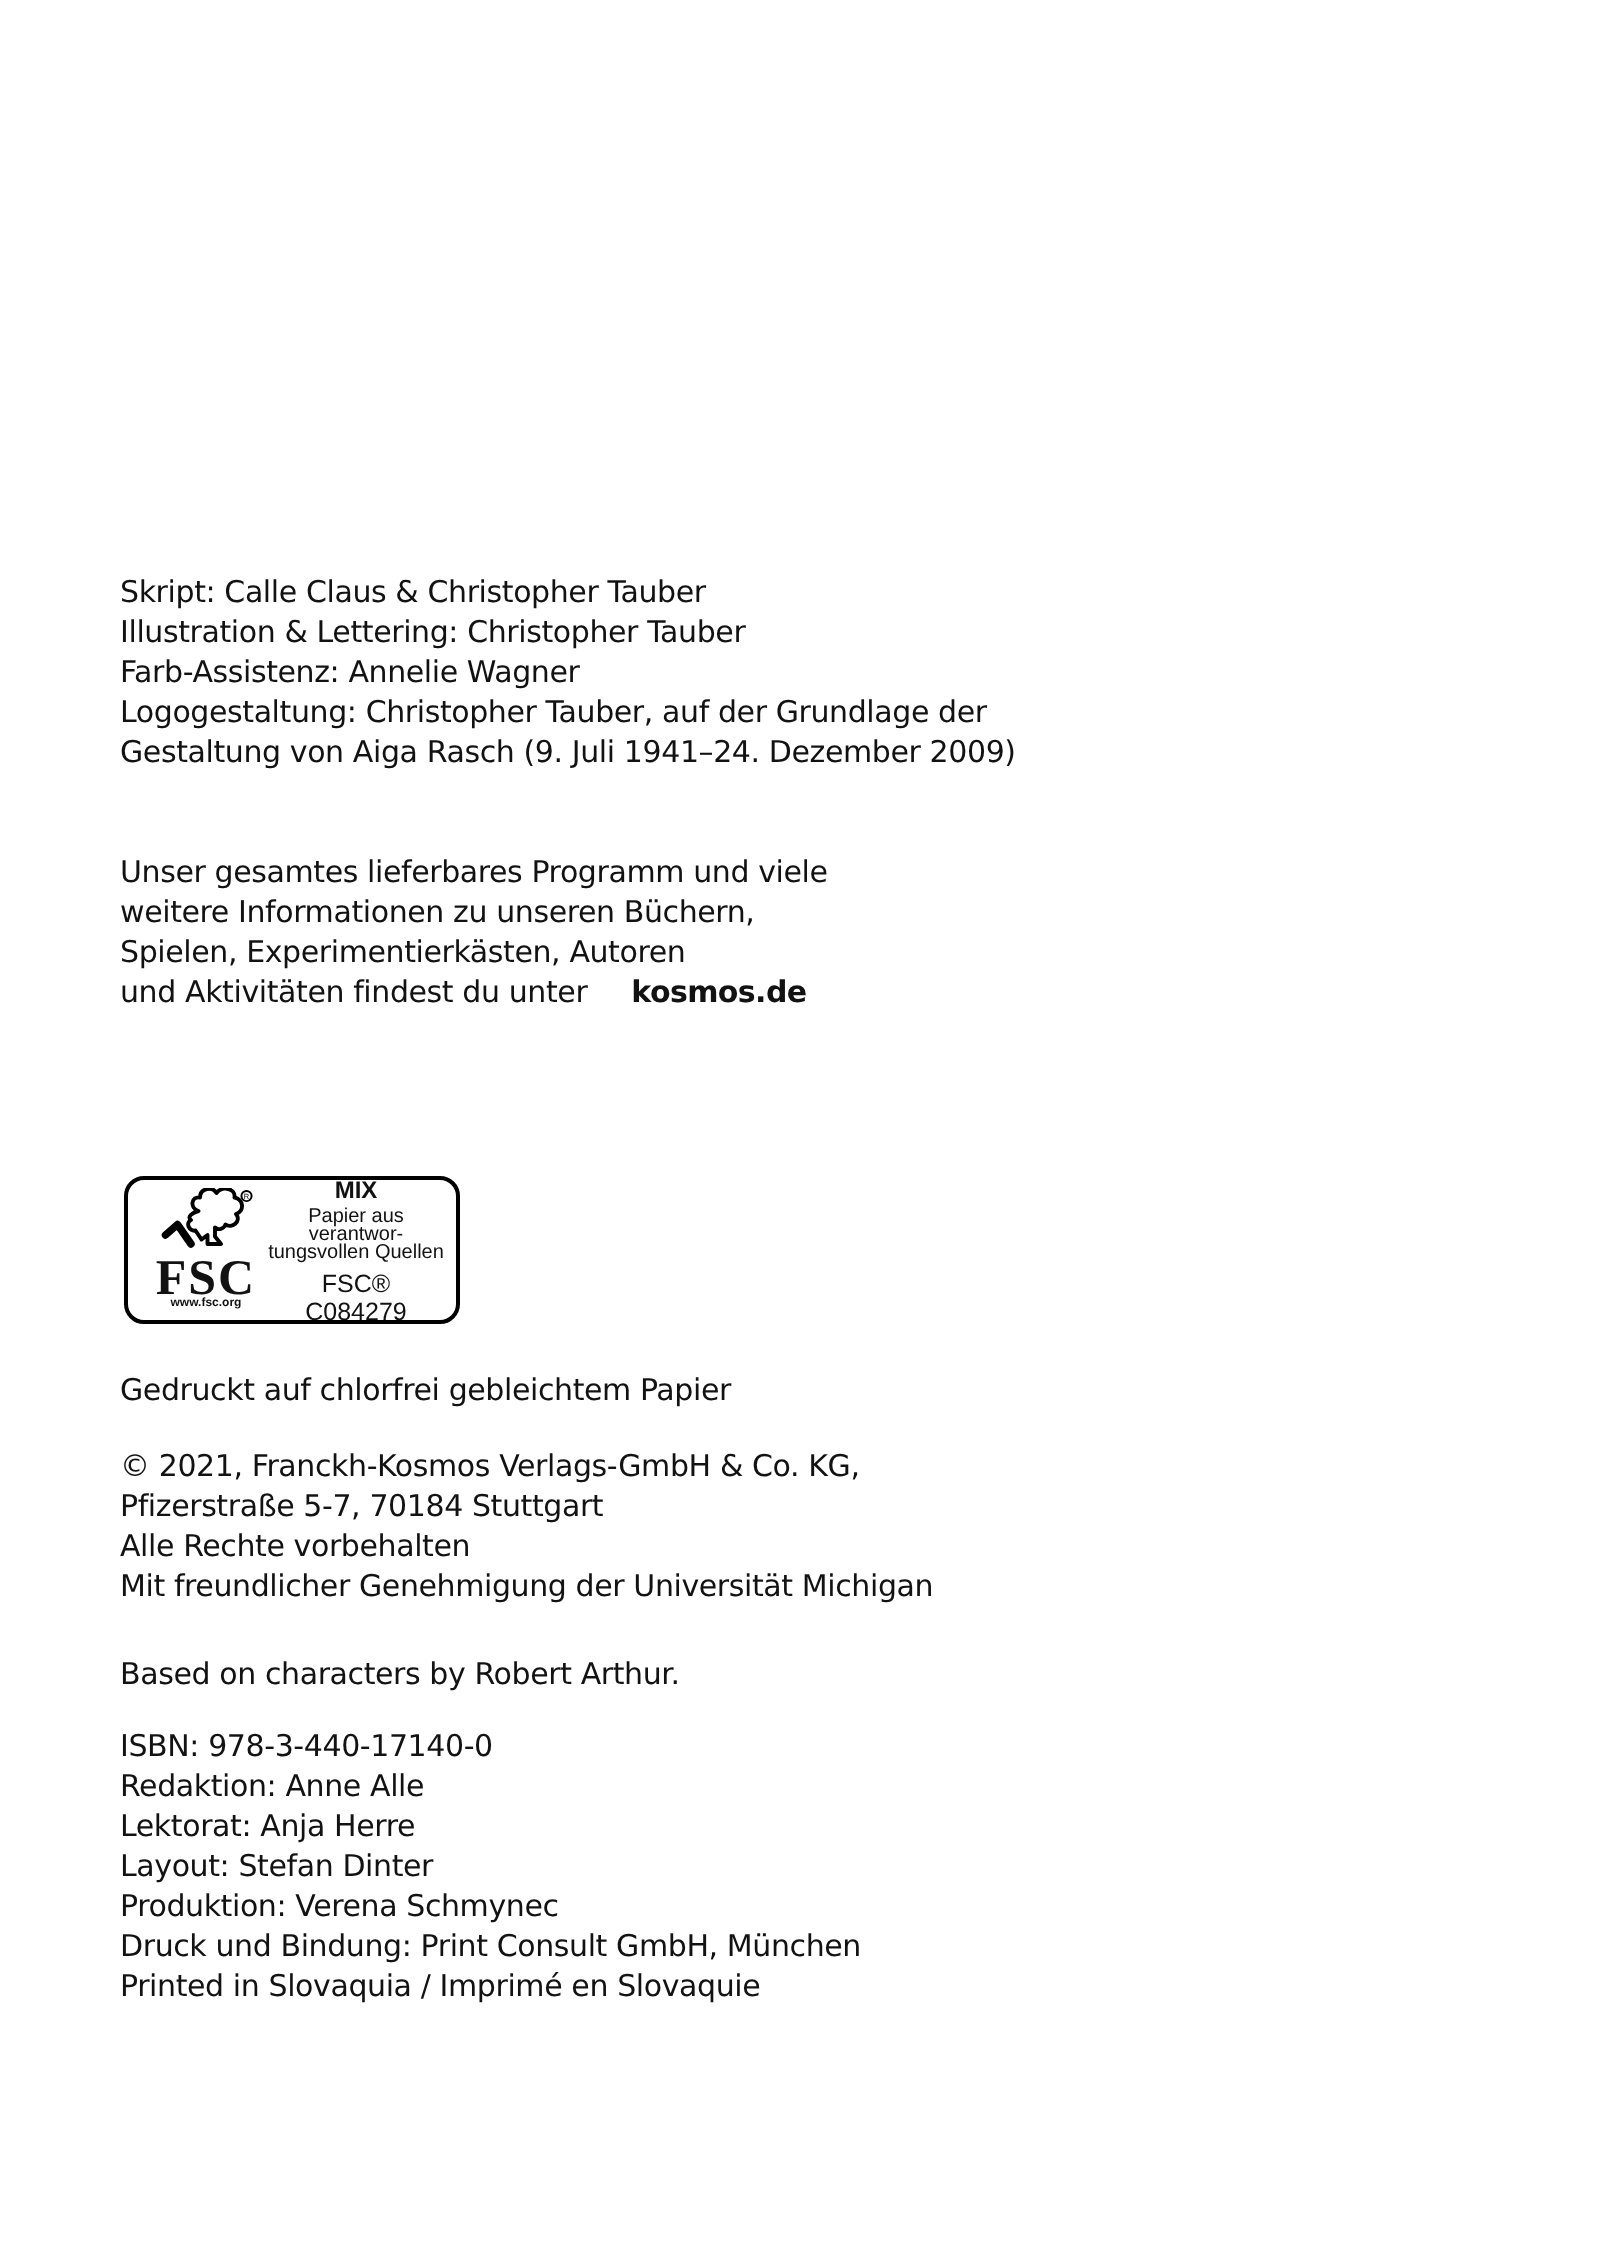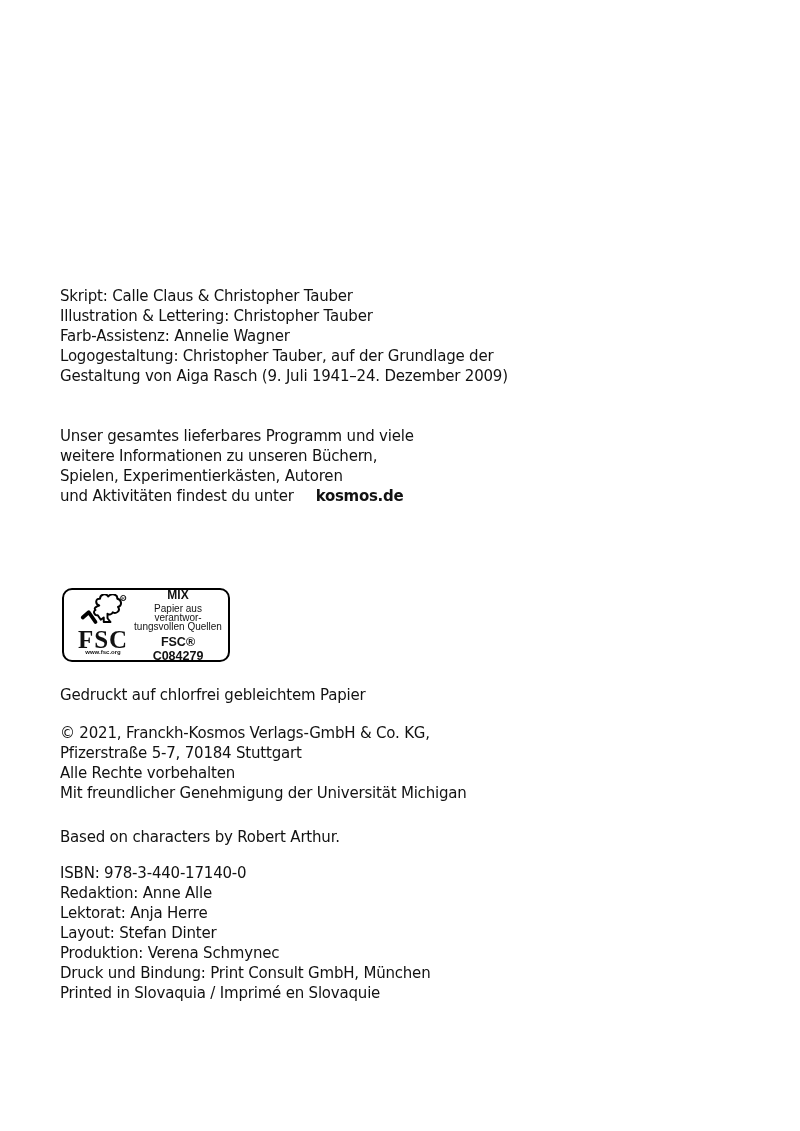--- a/index.html
+++ b/index.html
@@ -82,21 +82,21 @@
     font-size: 12px;
     line-height: 14px;
     margin-bottom: 2px;
   }
   .fsc-claim {
     font-weight: normal;
     font-size: 10px;
     line-height: 9px;
   }
   .fsc-license {
-    font-weight: bold;
+    font-weight: normal;
     font-size: 12.5px;
     line-height: 14px;
     margin-top: 4px;
   }
 </style>
 </head>
 <body>
 
 <div class="page">
 

